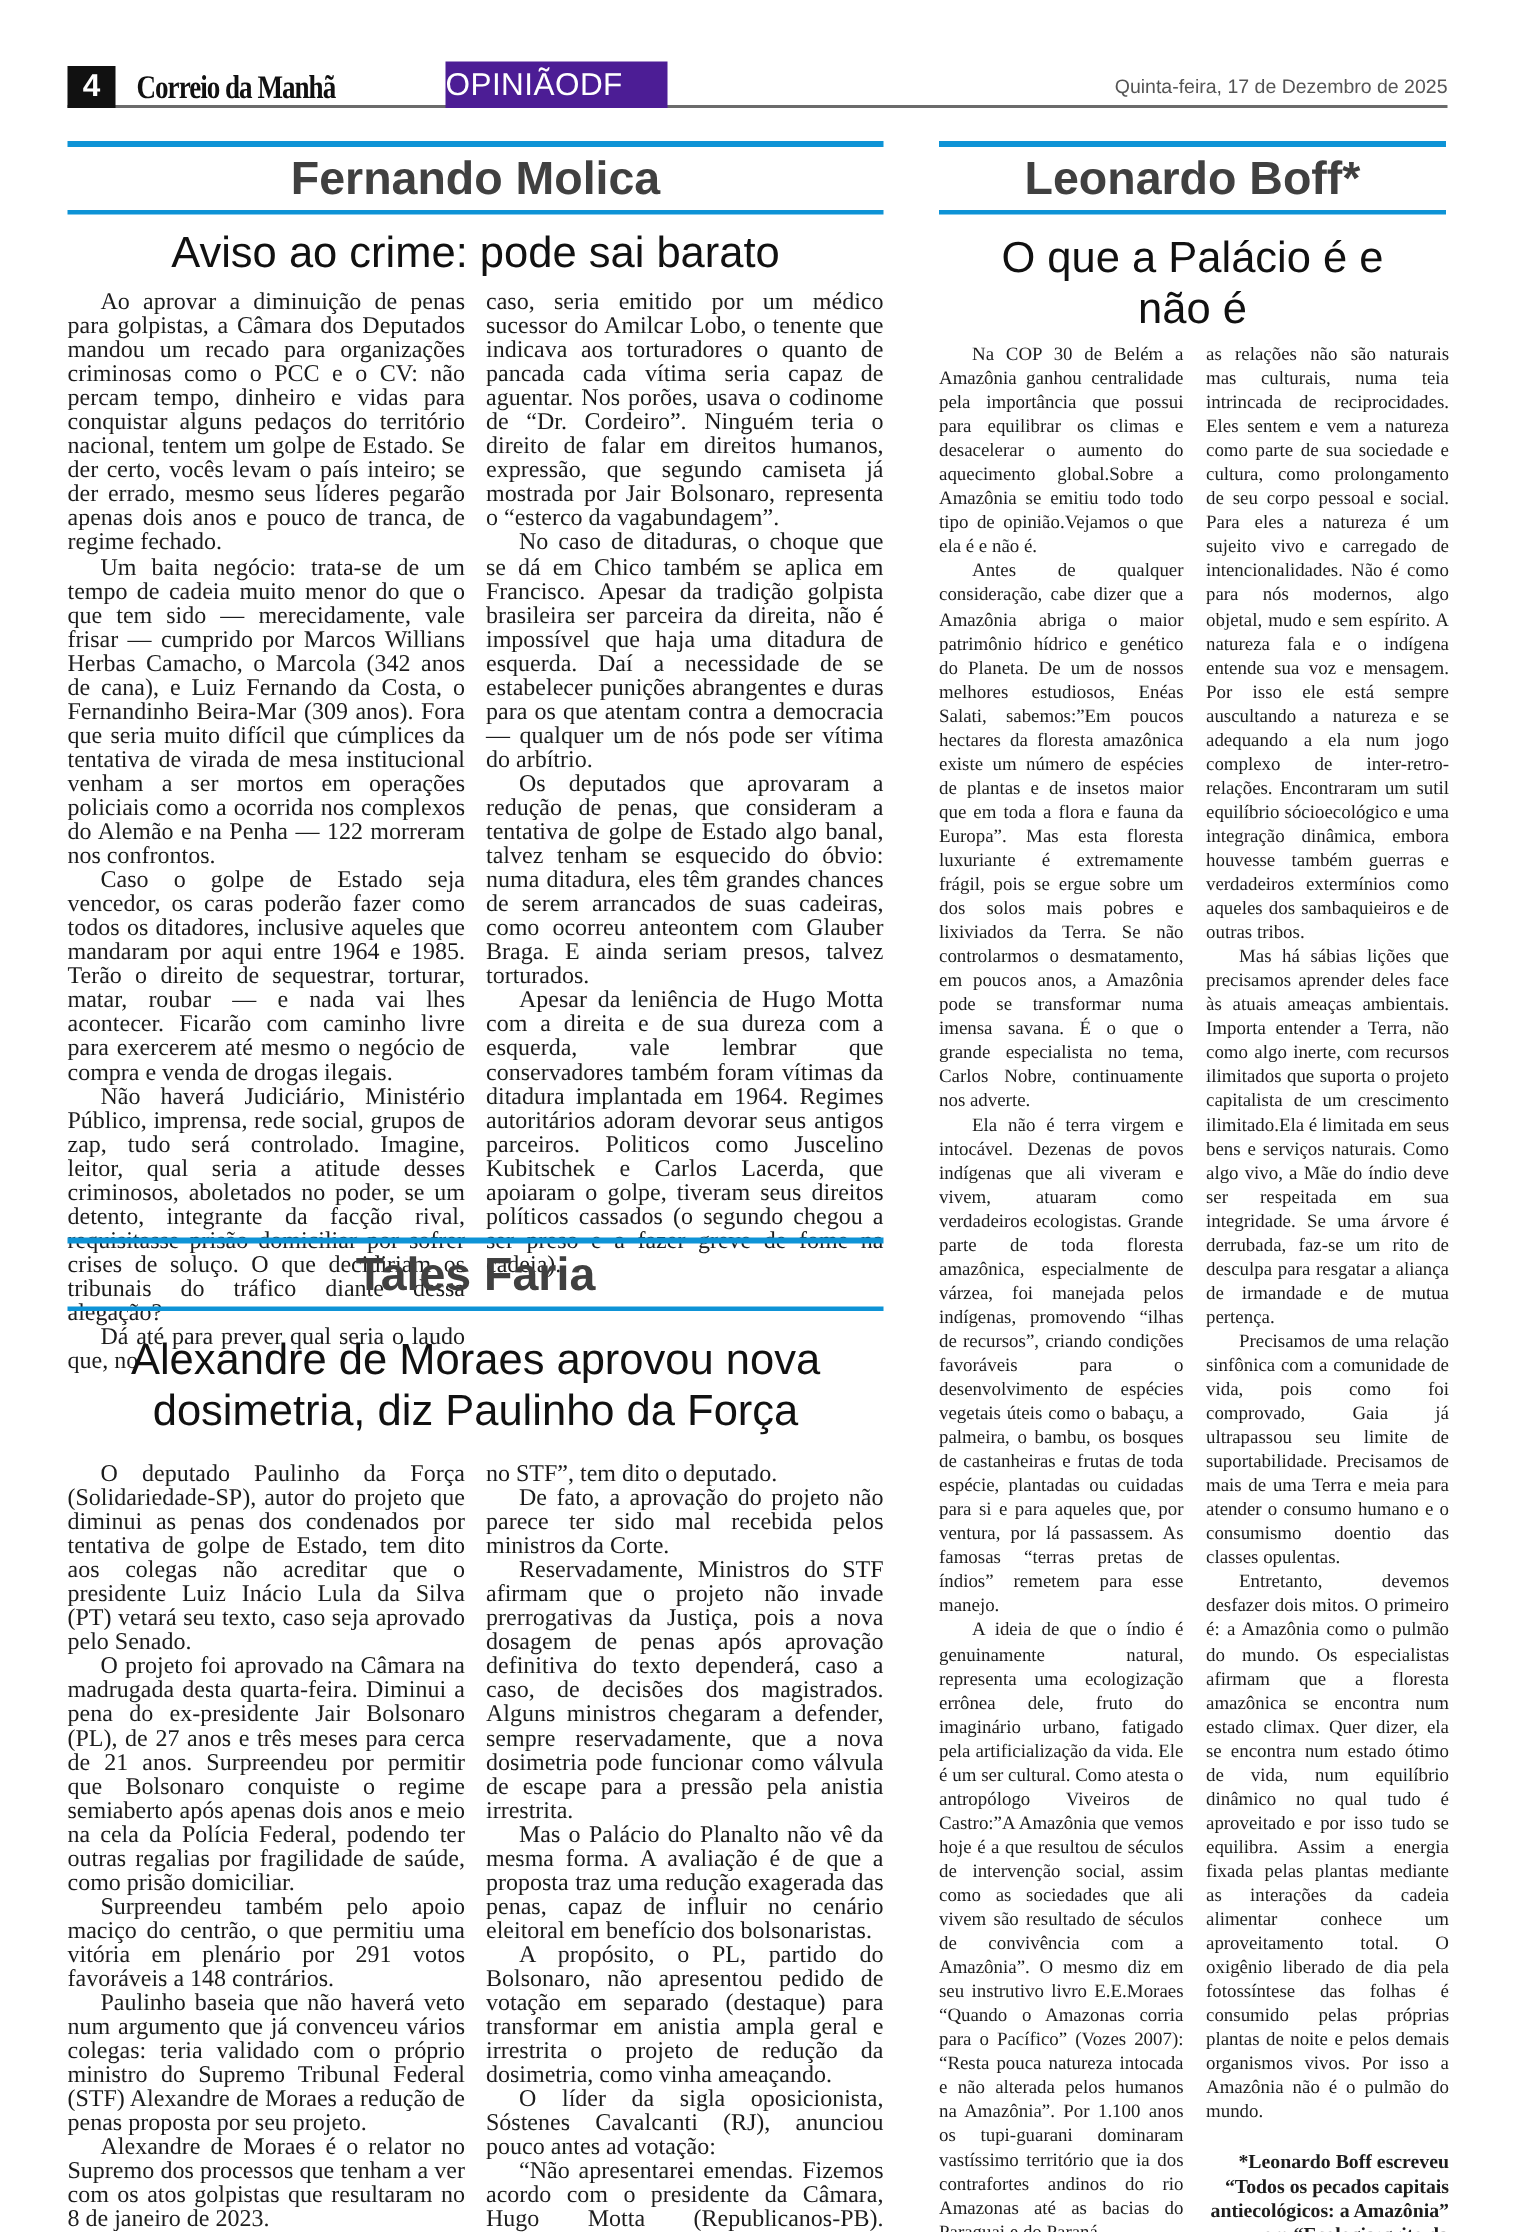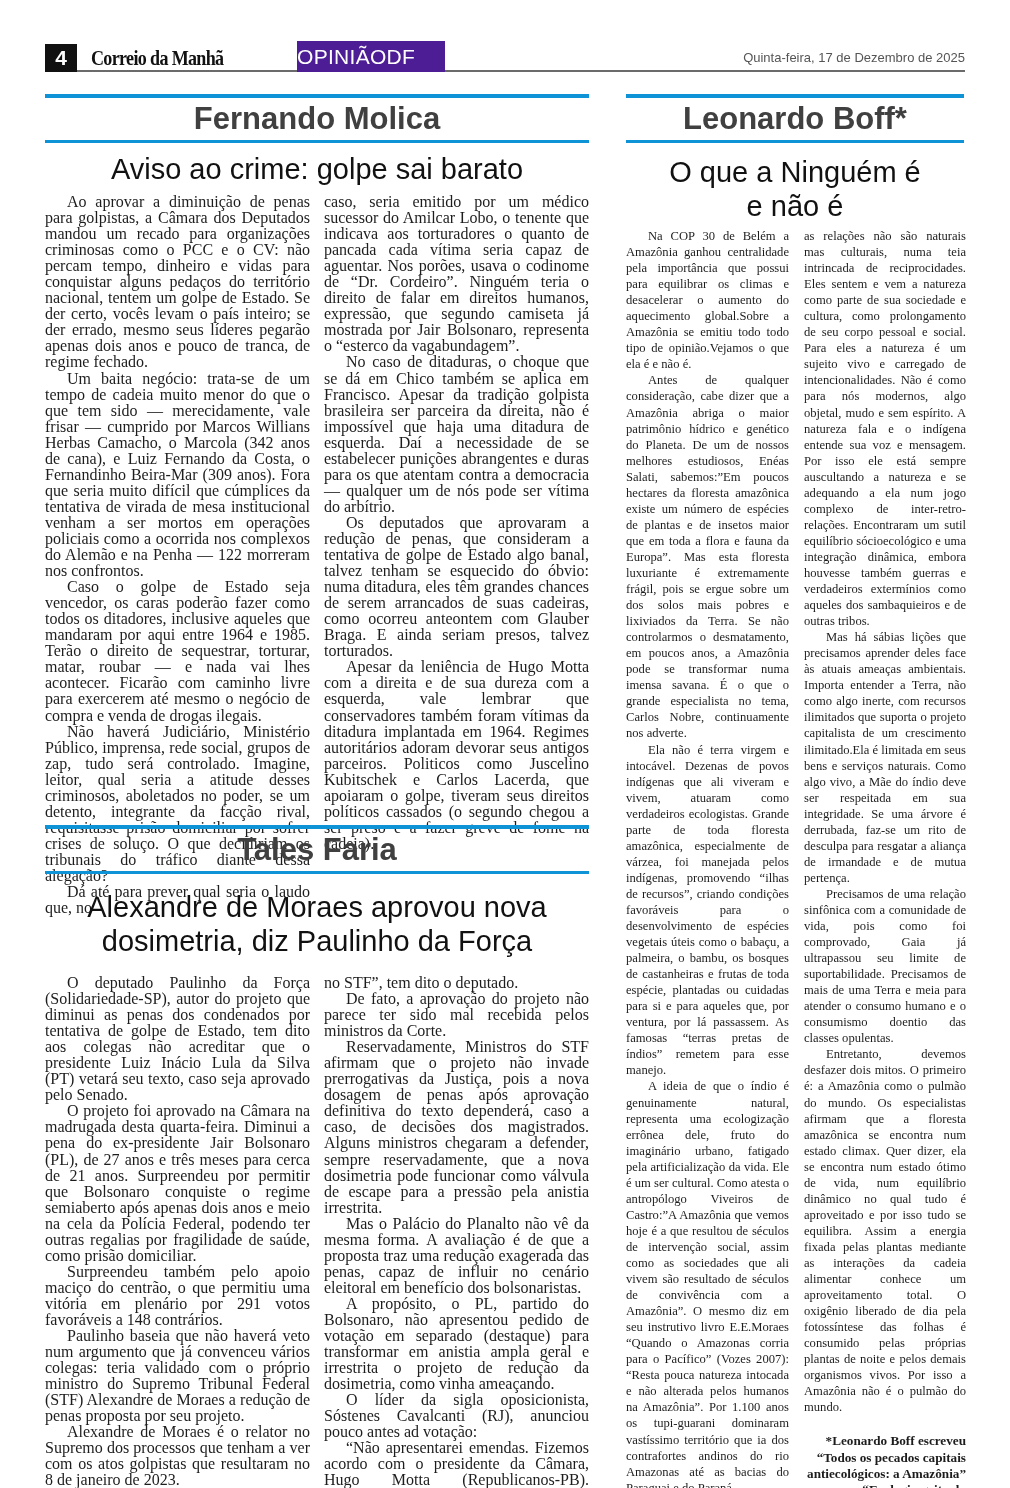--- a/index.html
+++ b/index.html
@@ -39,21 +39,21 @@
   <div class="page-num">4</div>
   <div class="paper-name">Correio da Manhã</div>
   <div class="section-tag">OPINIÃODF</div>
   <div class="issue-date">Quinta-feira, 17 de Dezembro de 2025</div>
 </header>
 
 <section class="article" style="left:45px; top:94px; width:544px;">
   <div class="rule"></div>
   <div class="byline">Fernando Molica</div>
   <div class="rule-thin"></div>
-  <h2 class="headline" style="margin-top:9px;">Aviso ao crime: golpe sai barato</h2>
+  <h2 class="headline" style="margin-top:9px;">Aviso ao crime: pode sai barato</h2>
 </section>
 
 <div class="cols" style="left:45px; top:194px; width:544px; gap:14px;">
   <div class="col" style="width:265px;">
     <p>Ao aprovar a diminuição de penas para golpistas, a Câmara dos Deputados mandou um recado para organizações criminosas como o PCC e o CV: não percam tempo, dinheiro e vidas para conquistar alguns pedaços do território nacional, tentem um golpe de Estado. Se der certo, vocês levam o país inteiro; se der errado, mesmo seus líderes pegarão apenas dois anos e pouco de tranca, de regime fechado.</p>
     <p>Um baita negócio: trata-se de um tempo de cadeia muito menor do que o que tem sido — merecidamente, vale frisar — cumprido por Marcos Willians Herbas Camacho, o Marcola (342 anos de cana), e Luiz Fernando da Costa, o Fernandinho Beira-Mar (309 anos). Fora que seria muito difícil que cúmplices da tentativa de virada de mesa institucional venham a ser mortos em operações policiais como a ocorrida nos complexos do Alemão e na Penha — 122 morreram nos confrontos.</p>
     <p>Caso o golpe de Estado seja vencedor, os caras poderão fazer como todos os ditadores, inclusive aqueles que mandaram por aqui entre 1964 e 1985. Terão o direito de sequestrar, torturar, matar, roubar — e nada vai lhes acontecer. Ficarão com caminho livre para exercerem até mesmo o negócio de compra e venda de drogas ilegais.</p>
     <p>Não haverá Judiciário, Ministério Público, imprensa, rede social, grupos de zap, tudo será controlado. Imagine, leitor, qual seria a atitude desses criminosos, aboletados no poder, se um detento, integrante da facção rival, requisitasse prisão domiciliar por sofrer crises de soluço. O que decidiriam os tribunais do tráfico diante dessa alegação?</p>
     <p>Dá até para prever qual seria o laudo que, no</p>
   </div>
@@ -90,21 +90,21 @@
     <p>O líder da sigla oposicionista, Sóstenes Cavalcanti (RJ), anunciou pouco antes ad votação:</p>
     <p>“Não apresentarei emendas. Fizemos acordo com o presidente da Câmara, Hugo Motta (Republicanos-PB). Bolsonaro nos autorizou a avançar na redução das penas. Foi o acordo possível.”</p>
     <p>Motta negou ter feito acordo com a oposição. Só afirmou que “a matéria estava madura”.</p>
   </div>
 </div>
 
 <section class="article" style="left:626px; top:94px; width:338px;">
   <div class="rule"></div>
   <div class="byline">Leonardo Boff*</div>
   <div class="rule-thin"></div>
-  <h2 class="headline" style="margin-top:12px; padding:0 34px;">O que a Ninguém é e não é</h2>
+  <h2 class="headline" style="margin-top:12px; padding:0 34px;">O que a Palácio é e não é</h2>
 </section>
 
 <div class="cols" style="left:626px; top:228px; width:340px; gap:15px;">
   <div class="col" style="width:163px; font-size:12.6px;">
     <p>Na COP 30 de Belém a Amazônia ganhou centralidade pela importância que possui para equilibrar os climas e desacelerar o aumento do aquecimento global.Sobre a Amazônia se emitiu todo todo tipo de opinião.Vejamos o que ela é e não é.</p>
     <p>Antes de qualquer consideração, cabe dizer que a Amazônia abriga o maior patrimônio hídrico e genético do Planeta. De um de nossos melhores estudiosos, Enéas Salati, sabemos:”Em poucos hectares da floresta amazônica existe um número de espécies de plantas e de insetos maior que em toda a flora e fauna da Europa”. Mas esta floresta luxuriante é extremamente frágil, pois se ergue sobre um dos solos mais pobres e lixiviados da Terra. Se não controlarmos o desmatamento, em poucos anos, a Amazônia pode se transformar numa imensa savana. É o que o grande especialista no tema, Carlos Nobre, continuamente nos adverte.</p>
     <p>Ela não é terra virgem e intocável. Dezenas de povos indígenas que ali viveram e vivem, atuaram como verdadeiros ecologistas. Grande parte de toda floresta amazônica, especialmente de várzea, foi manejada pelos indígenas, promovendo “ilhas de recursos”, criando condições favoráveis para o desenvolvimento de espécies vegetais úteis como o babaçu, a palmeira, o bambu, os bosques de castanheiras e frutas de toda espécie, plantadas ou cuidadas para si e para aqueles que, por ventura, por lá passassem. As famosas “terras pretas de índios” remetem para esse manejo.</p>
     <p>A ideia de que o índio é genuinamente natural, representa uma ecologização errônea dele, fruto do imaginário urbano, fatigado pela artificialização da vida. Ele é um ser cultural. Como atesta o antropólogo Viveiros de Castro:”A Amazônia que vemos hoje é a que resultou de séculos de intervenção social, assim como as sociedades que ali vivem são resultado de séculos de convivência com a Amazônia”. O mesmo diz em seu instrutivo livro E.E.Moraes “Quando o Amazonas corria para o Pacífico” (Vozes 2007): “Resta pouca natureza intocada e não alterada pelos humanos na Amazônia”. Por 1.100 anos os tupi-guarani dominaram vastíssimo território que ia dos contrafortes andinos do rio Amazonas até as bacias do Paraguai e do Paraná.</p>
 
   </div>

